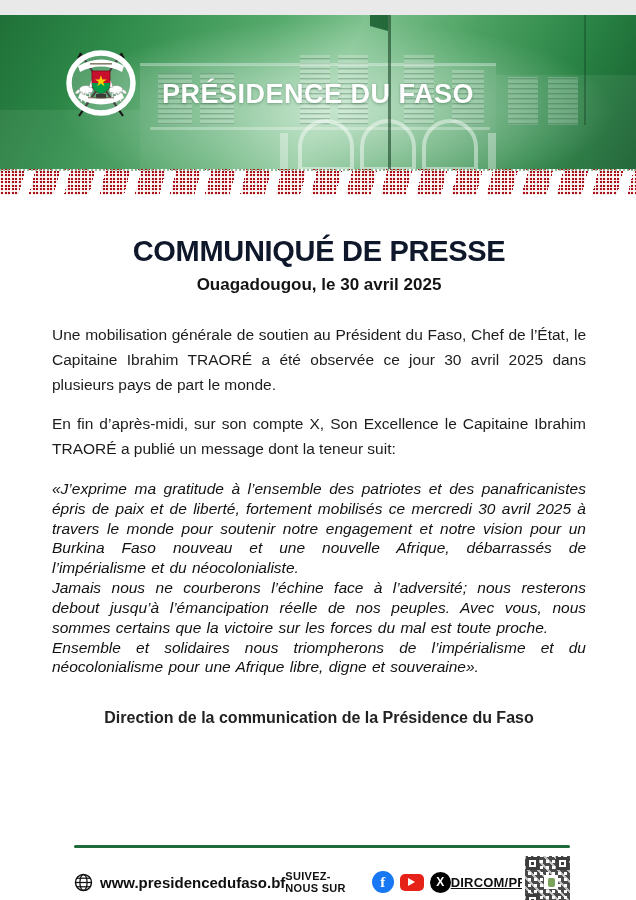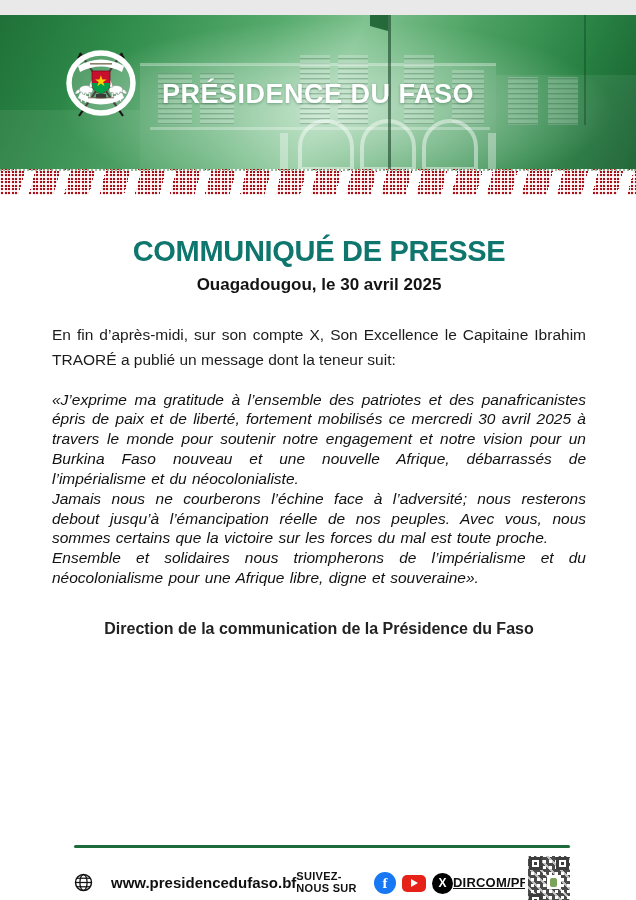--- a/index.html
+++ b/index.html
@@ -33,21 +33,21 @@
       repeating-linear-gradient(105deg, rgba(255,255,255,0) 0 24px, #ffffff 24px 34px),
       repeating-linear-gradient(90deg, rgba(255,255,255,.9) 0 1.5px, rgba(255,255,255,0) 1.5px 3.5px),
       repeating-linear-gradient(0deg, rgba(255,255,255,.9) 0 1.5px, rgba(255,255,255,0) 1.5px 3.5px),
       #a90f17;
   }
 
   
   .main { padding:0 50px 0 52px; }
   .communique-title {
     margin-top:40px; text-align:center;
-    color:#0f766e; font-size:29px; font-weight:bold; letter-spacing:-.3px;
+    color:#0f172a; font-size:29px; font-weight:bold; letter-spacing:-.3px;
   }
   .dateline {
     margin-top:7px; text-align:center;
     color:#141414; font-size:17px; font-weight:bold;
   }
   .body-par {
     margin-top:28px; text-align:justify;
     color:#1c1c1c; font-size:15.5px; line-height:1.6;
   }
   .body-par + .body-par { margin-top:15px; }
@@ -65,24 +65,24 @@
   
   .footer { position:absolute; left:0; right:0; bottom:0; height:70px; }
   .footer-rule {
     position:absolute; top:0; left:74px; width:496px; height:3px;
     background:#1d6b3c; border-radius:2px;
   }
   .footer-row {
     position:absolute; top:10px; left:74px; right:66px; bottom:6px;
     display:flex; align-items:center; justify-content:space-between;
   }
-  .site-group { display:flex; align-items:center; gap:18px; }
+  .site-group { display:flex; align-items:center; gap:7px; }
   .globe { width:19px; height:19px; display:block; }
   .site-url { font-size:15px; font-weight:bold; color:#101010; }
-  .follow-group { display:flex; align-items:flex-end; gap:8px; }
+  .follow-group { display:flex; align-items:center; gap:8px; }
   .follow-label { font-size:11px; font-weight:bold; color:#101010; letter-spacing:.3px; }
   .social { display:flex; align-items:center; gap:6px; }
   .icon-fb {
     width:22px; height:22px; border-radius:50%; background:#1877f2;
     color:#fff; font-weight:bold; font-size:15px; line-height:22px; text-align:center;
     font-family:"Liberation Serif", serif;
   }
   .icon-yt {
     width:24px; height:17px; border-radius:5px; background:#e62117;
     display:flex; align-items:center; justify-content:center;
@@ -205,20 +205,21 @@
 
     <div class="header-title">PRÉSIDENCE DU FASO</div>
   </div>
 
   <div class="pattern-band"></div>
 
   <div class="main">
     <div class="communique-title">COMMUNIQUÉ DE PRESSE</div>
     <div class="dateline">Ouagadougou, le 30 avril 2025</div>
 
+    <p class="body-par">Une mobilisation générale de soutien au Président du Faso, Chef de l’État, le Capitaine Ibrahim TRAORÉ a été observée ce jour 30 avril 2025 dans plusieurs pays de part le monde.</p>
     <p class="body-par">En fin d’après-midi, sur son compte X, Son Excellence le Capitaine Ibrahim TRAORÉ a publié un message dont la teneur suit:</p>
 
     <div class="quote">
       <p>«J’exprime ma gratitude à l’ensemble des patriotes et des panafricanistes épris de paix et de liberté, fortement mobilisés ce mercredi 30 avril 2025 à travers le monde pour soutenir notre engagement et notre vision pour un Burkina Faso nouveau et une nouvelle Afrique, débarrassés de l’impérialisme et du néocolonialiste.</p>
       <p>Jamais nous ne courberons l’échine face à l’adversité; nous resterons debout jusqu’à l’émancipation réelle de nos peuples. Avec vous, nous sommes certains que la victoire sur les forces du mal est toute proche.</p>
       <p>Ensemble et solidaires nous triompherons de l’impérialisme et du néocolonialisme pour une Afrique libre, digne et souveraine».</p>
     </div>
 
     <div class="signature">Direction de la communication de la Présidence du Faso</div>
   </div>

